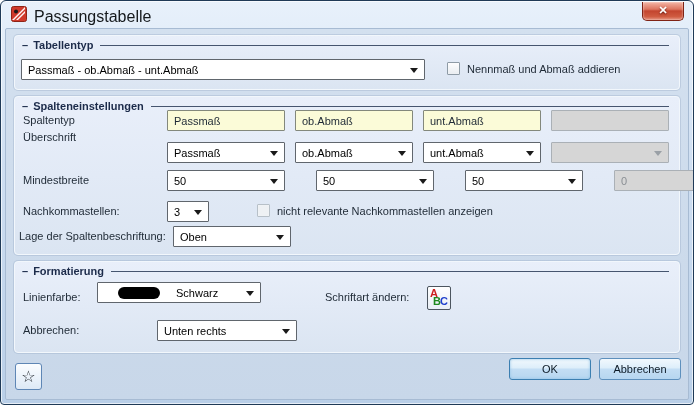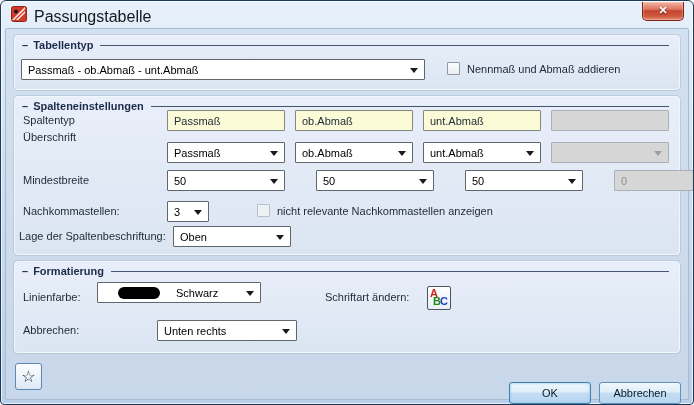--- a/index.html
+++ b/index.html
@@ -95,21 +95,21 @@
   .abc .c{ position:absolute; left:12px; top:9px;  color:#1d3ecc; }
 
   
   .star-btn{
     position:absolute; left:9px; top:334px; width:27px; height:27px;
     border:1px solid #5e86b5; border-radius:3px;
     background:linear-gradient(180deg,#fbfdff,#dde9f6);
     font-size:16px; line-height:25px; text-align:center; color:#20262c; cursor:pointer;
   }
   .btn{
-    position:absolute; top:353px; width:82px; height:22px;
+    position:absolute; top:329px; width:82px; height:22px;
     border:1px solid #5e90bd; border-radius:3px;
     background:linear-gradient(180deg,#f1f8fd 0%,#ddeefa 45%,#c4def4 50%,#b6d6f0 100%);
     text-align:center; line-height:20px; color:#0c1a26; cursor:pointer;
   }
   .btn.ok{ left:503px; border-color:#3c7fb1; box-shadow: inset 0 0 3px #8fc0e4; }
   .btn.cancel{ left:593px; }
 </style>
 </head>
 <body>
 

